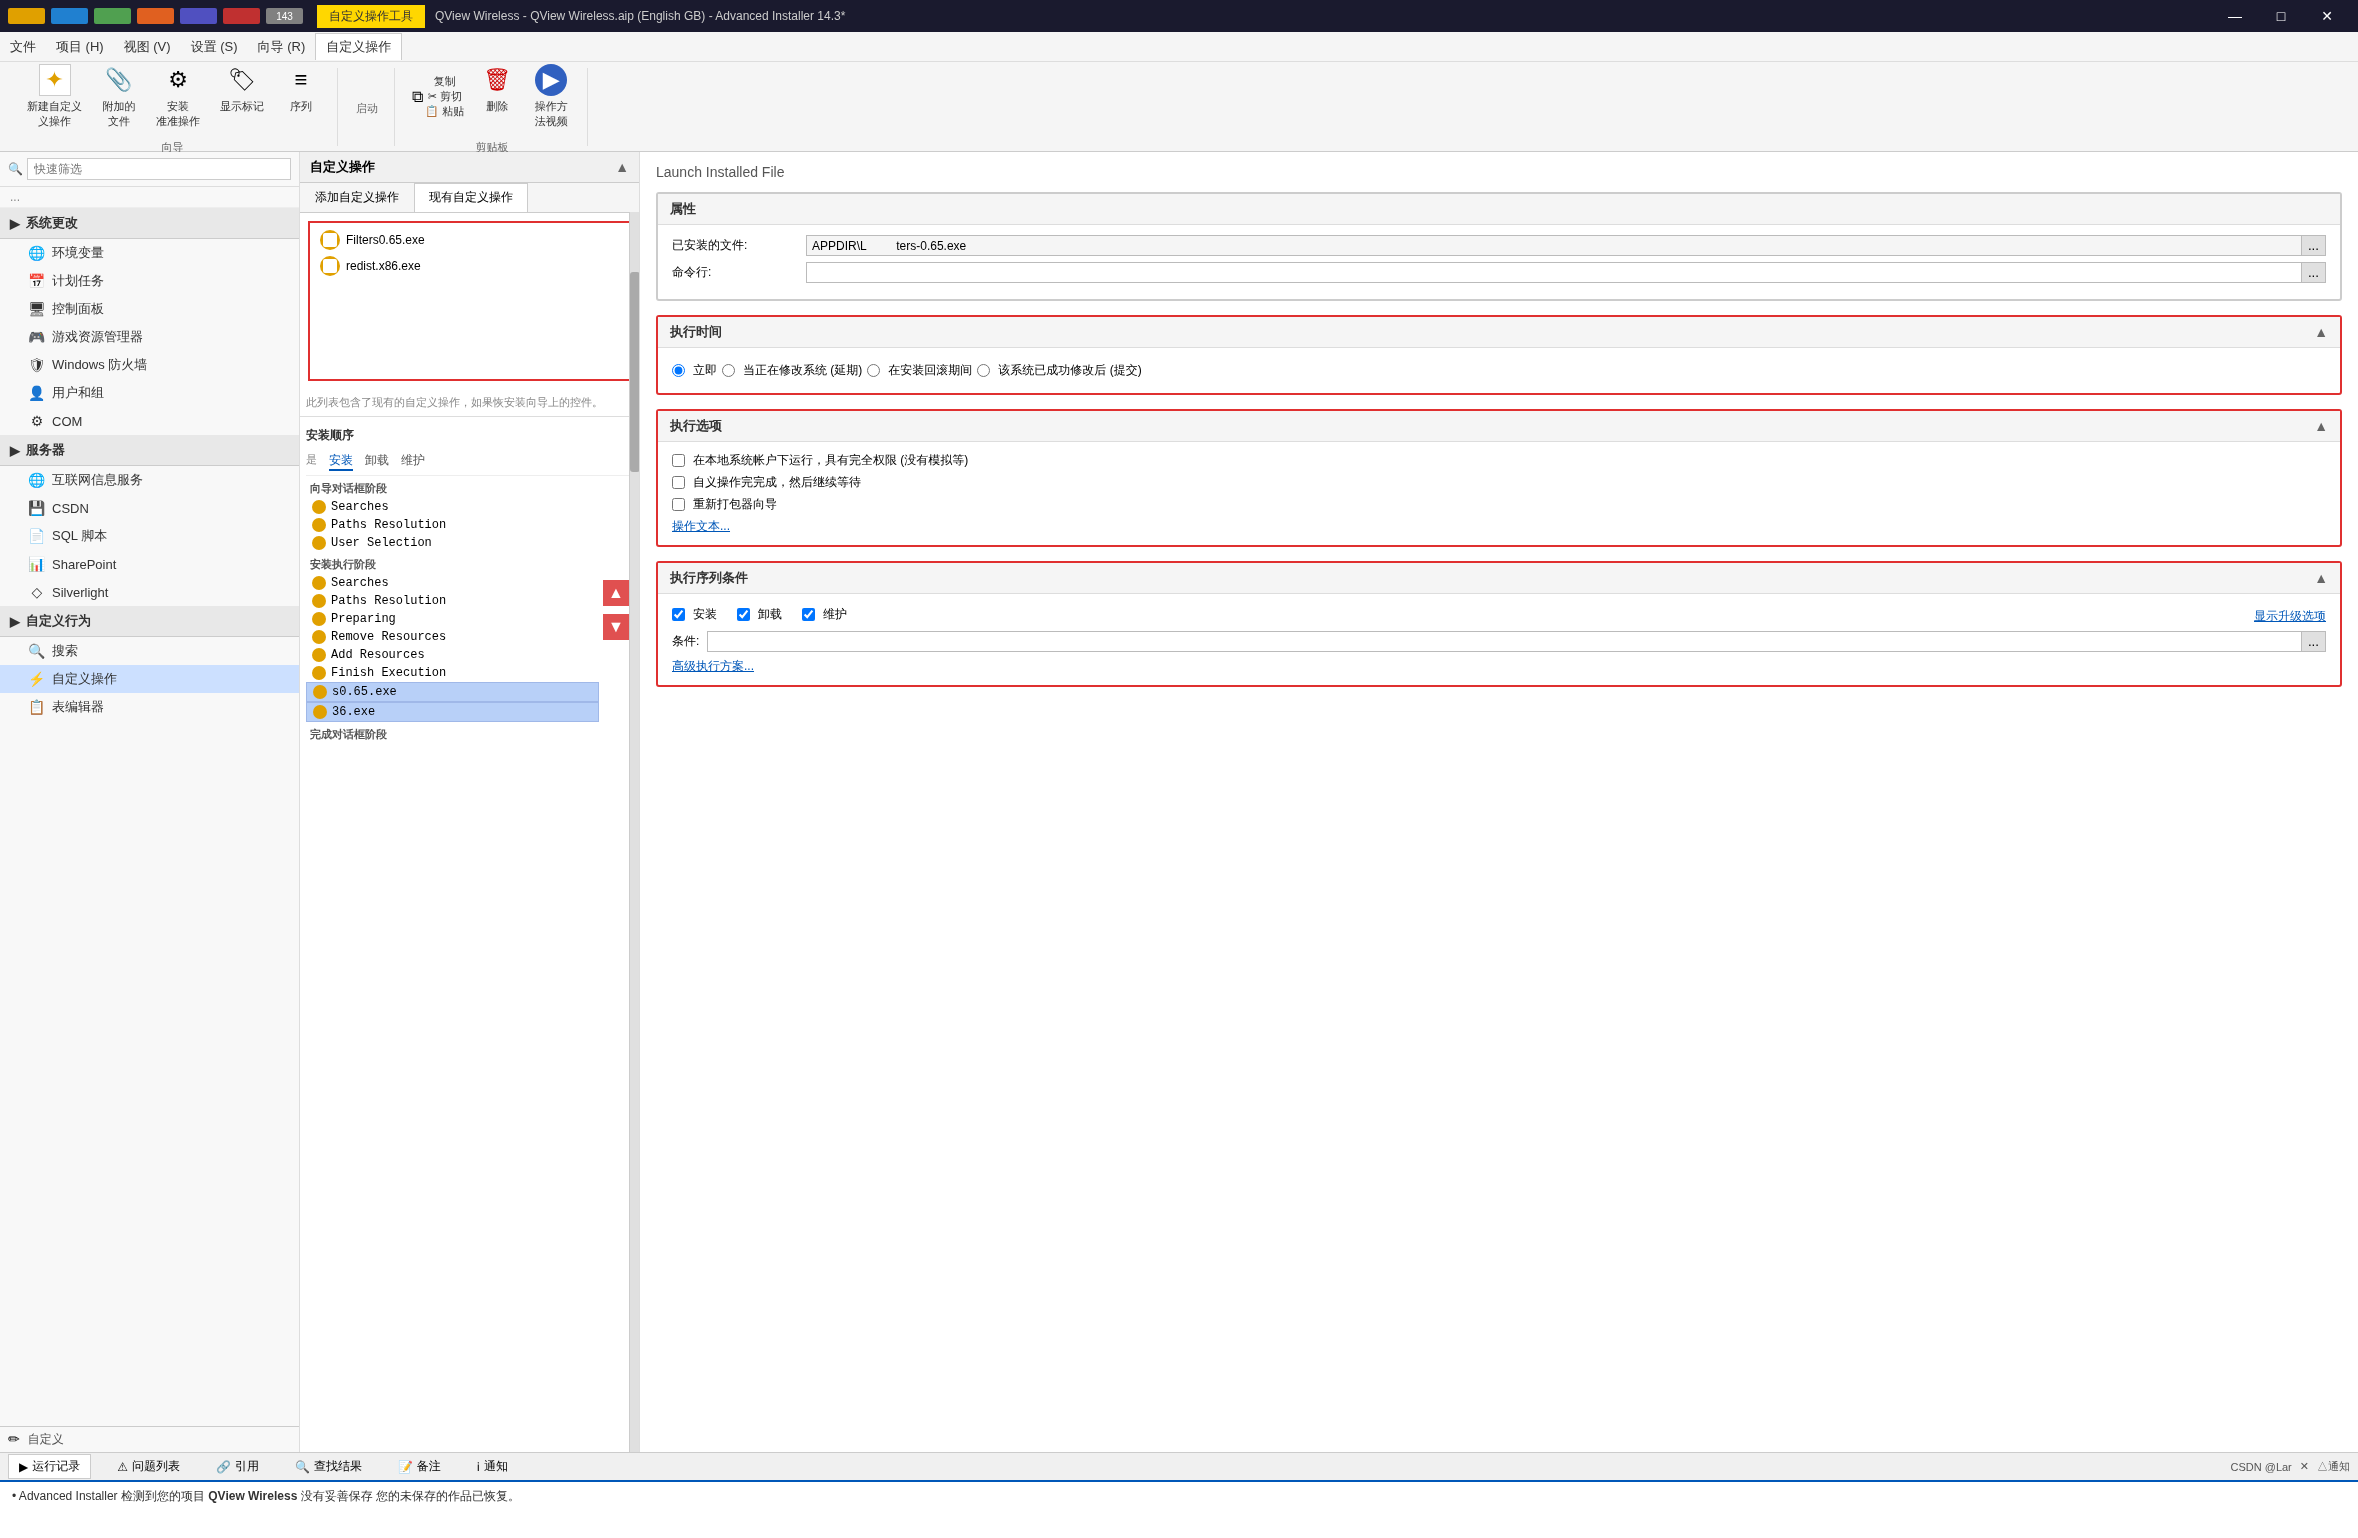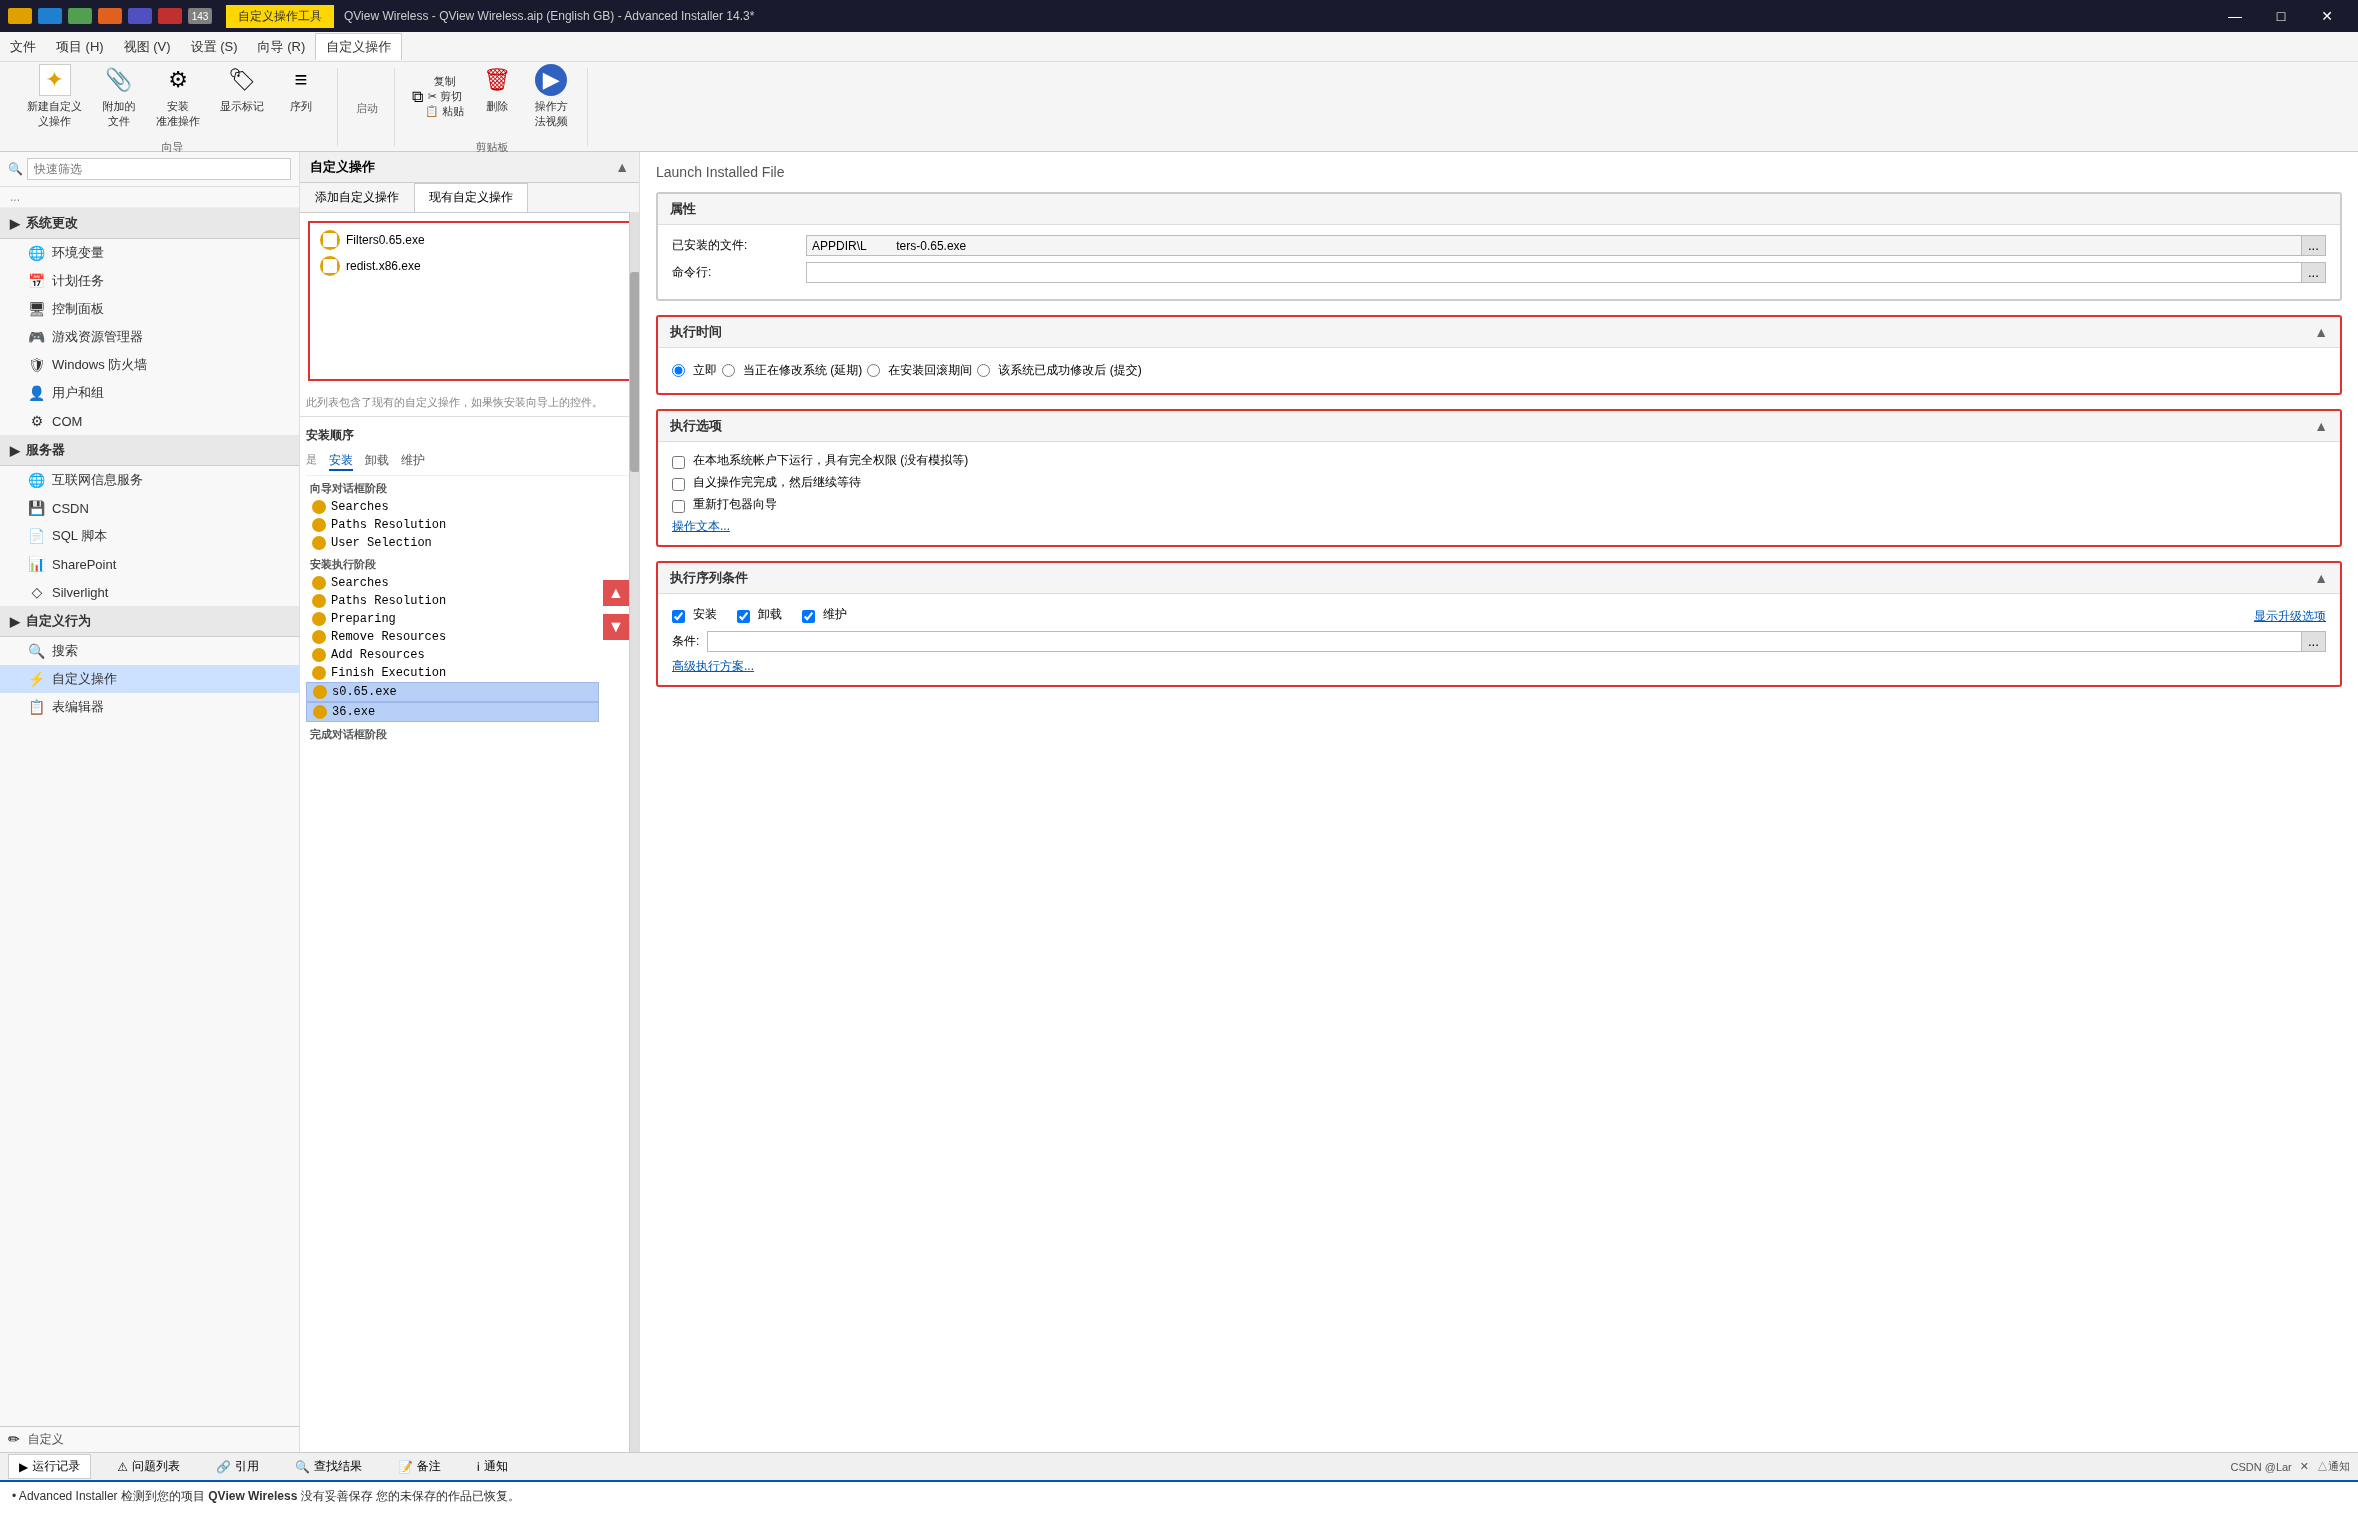--- a/index.html
+++ b/index.html
@@ -1,21 +1,21 @@
 <!DOCTYPE html>
 <html><head>
   <meta charset="utf-8">
   <style>
     * { box-sizing: border-box; margin: 0; padding: 0; }
     body { font-family: 'Microsoft YaHei', SimSun, sans-serif; font-size: 12px; background: #f0f0f0; width: 2358px; height: 1538px; overflow: hidden; }
 
     
     .title-bar { background: #1a1a2e; height: 32px; display: flex; align-items: center; justify-content: space-between; padding: 0 8px; color: #fff; }
     .title-bar-left { display: flex; align-items: center; gap: 6px; }
-    .title-icon { width: 24px; height: 16px; border-radius: 2px; display: inline-block; }
+    .title-icon { width: 37px; height: 16px; border-radius: 2px; display: inline-block; }
     .title-text { font-size: 12px; color: #ccc; }
     .title-bar-right { display: flex; gap: 0; }
     .win-btn { width: 46px; height: 32px; border: none; background: transparent; color: #fff; font-size: 14px; cursor: pointer; display: flex; align-items: center; justify-content: center; }
 
     
     .menu-bar { background: #f5f5f5; height: 30px; display: flex; align-items: center; border-bottom: 1px solid #ddd; }
     .menu-item { padding: 4px 10px; font-size: 13px; cursor: pointer; color: #333; }
     .menu-item.active { background: #fff; border: 1px solid #ccc; border-bottom: none; }
 
     
@@ -61,21 +61,21 @@
     .seq-item { display: flex; align-items: center; gap: 5px; padding: 2px 6px; font-size: 12px; cursor: pointer; font-family: Liberation Mono, monospace; }
 
     
     .right-panel { flex: 1; background: #fff; overflow-y: auto; padding: 12px 16px; }
     .right-panel-title { font-size: 14px; color: #555; margin-bottom: 12px; }
     .section-box { border: 2px solid #e05050; border-radius: 3px; margin-bottom: 14px; }
     .section-box-header { background: #f5f5f5; padding: 6px 12px; font-size: 13px; font-weight: bold; color: #333; border-bottom: 1px solid #ddd; display: flex; align-items: center; justify-content: space-between; }
     .section-box-content { padding: 10px 14px; }
     .radio-group { display: flex; flex-direction: row; gap: 5px; padding: 4px 0; }
     .radio-item { display: flex; align-items: center; gap: 8px; font-size: 12px; }
-    .checkbox-item { display: flex; align-items: flex-end; gap: 8px; font-size: 12px; margin-bottom: 5px; }
+    .checkbox-item { display: flex; align-items: center; gap: 8px; font-size: 12px; margin-bottom: 5px; }
     .section-link { color: #0057b8; font-size: 12px; cursor: pointer; margin-top: 4px; text-decoration: underline; }
     .exec-order-row { display: flex; align-items: center; gap: 20px; flex-wrap: wrap; }
     .exec-cond-row { display: flex; align-items: center; gap: 8px; margin-top: 6px; }
 
     
     .status-bar { background: #f0f0f0; height: 28px; border-top: 1px solid #ccc; display: flex; align-items: center; padding: 0 8px; font-size: 12px; gap: 16px; }
     .status-tab { padding: 3px 10px; cursor: pointer; display: flex; align-items: center; gap: 4px; }
     .status-tab.active { background: #fff; border: 1px solid #ccc; }
 
     

